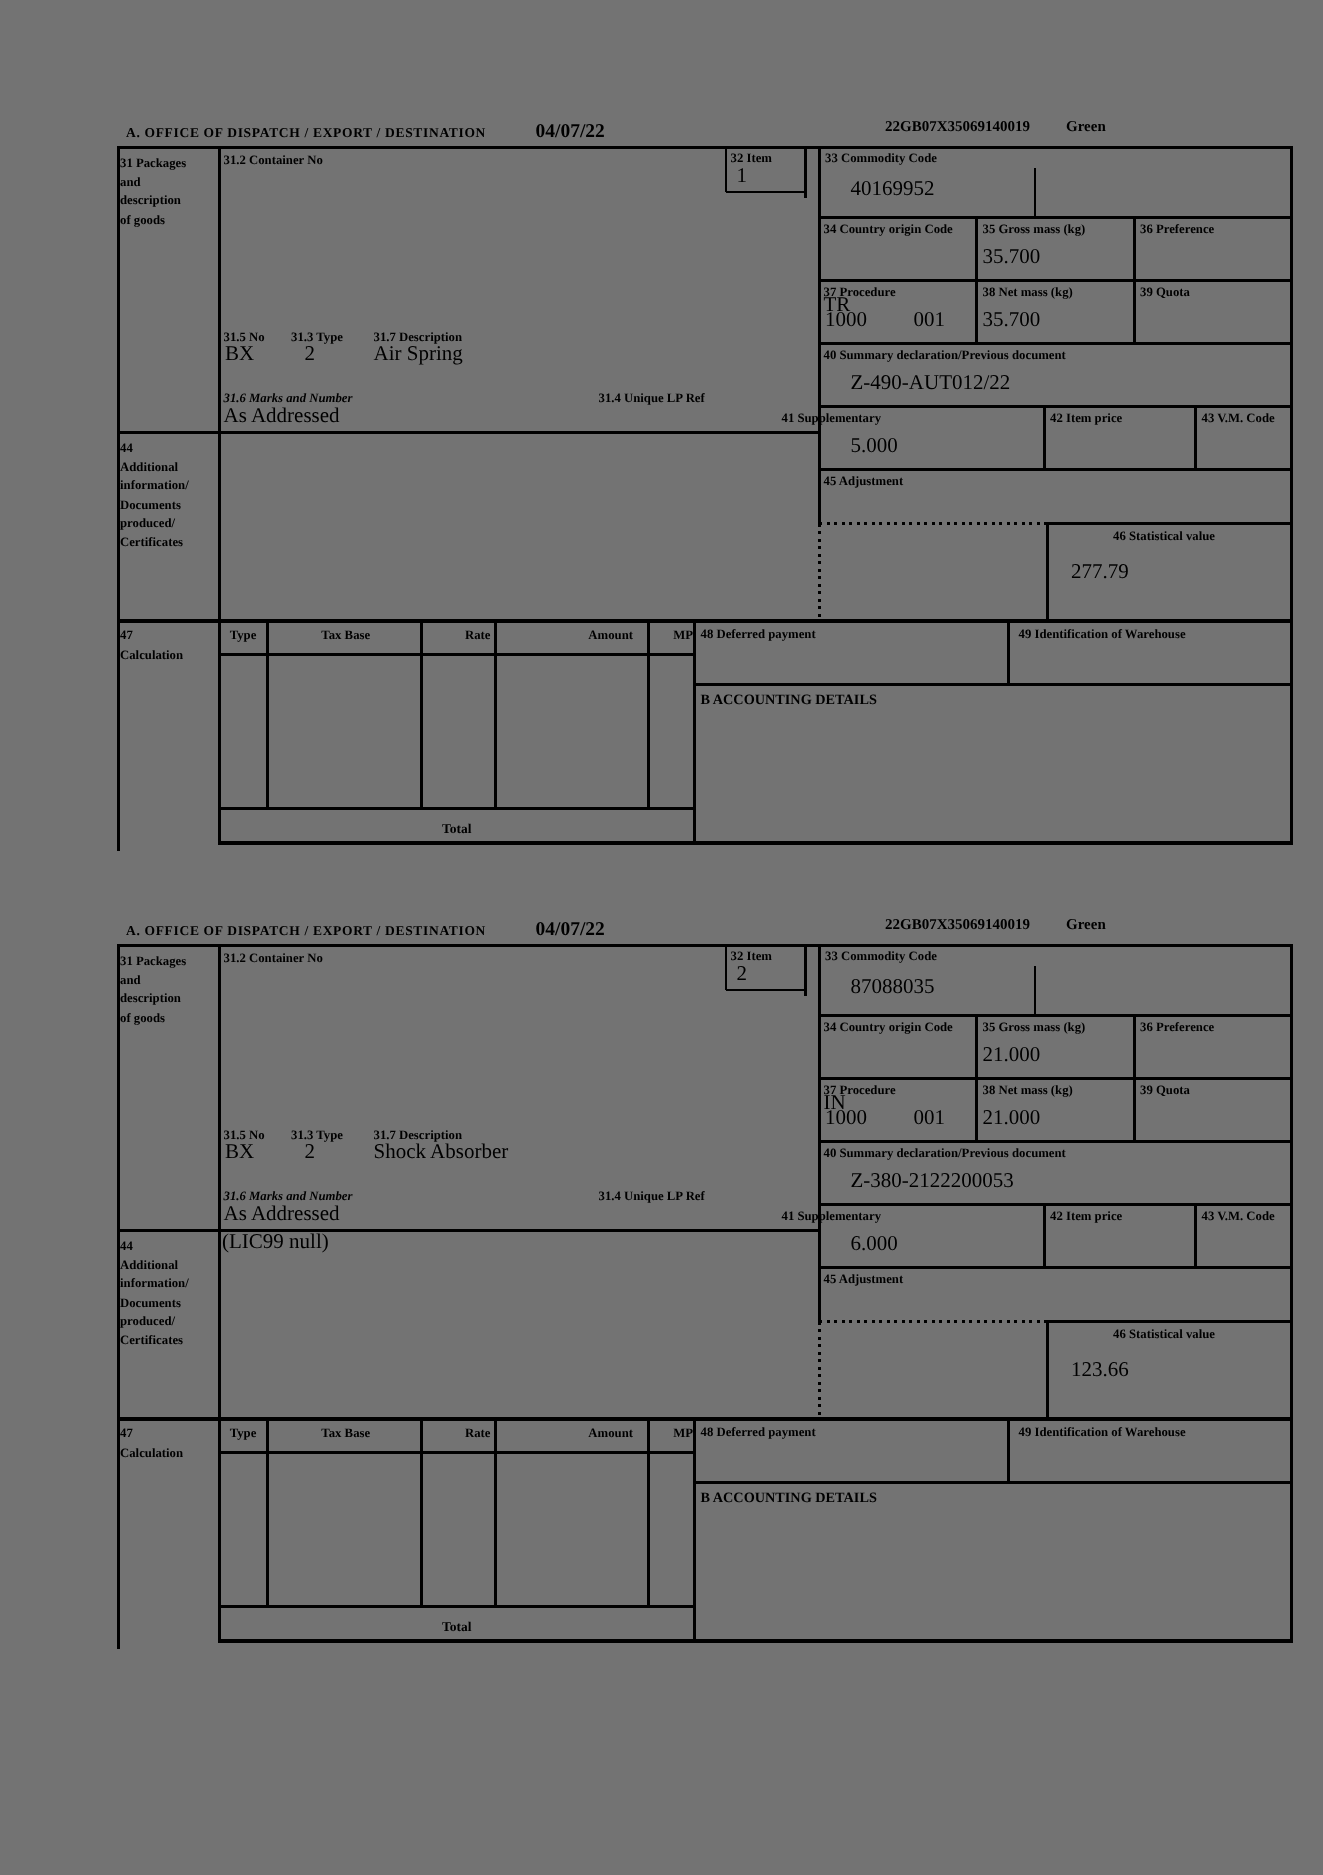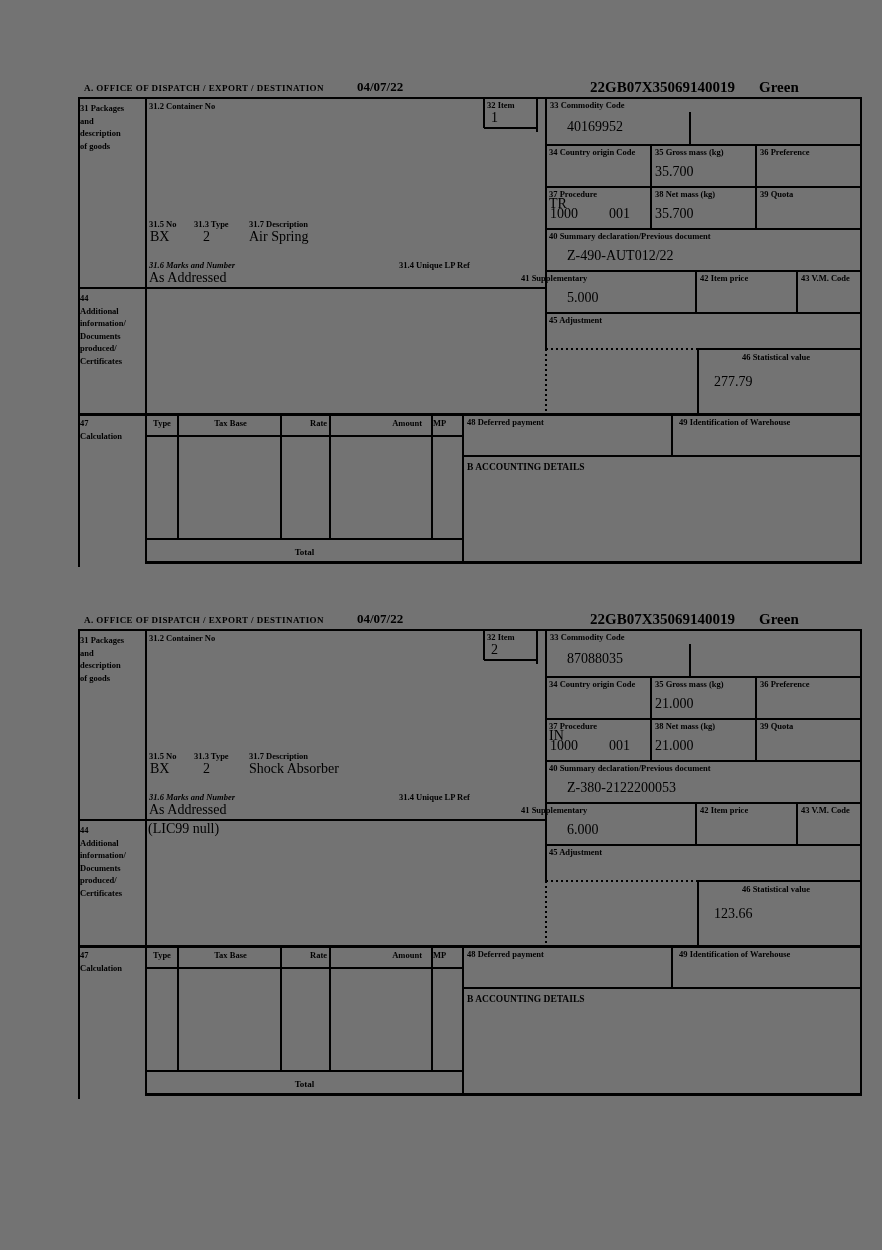--- a/index.html
+++ b/index.html
@@ -3,21 +3,21 @@
 <meta charset="utf-8">
 <style>
   html,body{margin:0;padding:0;background:#fff;}
   .page{position:relative;width:882px;height:1250px;background:#737373;
         font-family:"Liberation Serif",serif;color:#000;overflow:hidden;}
   .block{position:absolute;left:0;width:882px;height:500px;}
   .grid{position:absolute;left:0;top:0;}
   
   .t-office{position:absolute;left:84px;top:2px;font-size:9px;font-weight:bold;letter-spacing:.45px;white-space:nowrap;}
   .t-date{position:absolute;left:357px;top:-2px;font-size:13px;font-weight:bold;white-space:nowrap;}
-  .t-mrn{position:absolute;left:590px;top:-2px;font-size:15px;font-weight:bold;white-space:nowrap;}
+  .t-mrn{position:absolute;left:590px;top:-2px;font-size:10px;font-weight:bold;white-space:nowrap;}
   .t-mrn .routing{margin-left:24px;}
   
   .lbl{position:absolute;font-size:8.5px;font-weight:bold;line-height:10px;white-space:nowrap;}
   .pre{white-space:pre-line;line-height:12.5px;}
   
   .val{position:absolute;font-size:14px;line-height:15px;white-space:nowrap;}
   .l-31{left:80px;top:21px;}
   .l-31-2{left:149px;top:20px;}
   .l-32{left:487px;top:19px;}
   .v-item{left:491px;top:29px;}
@@ -44,21 +44,21 @@
   .l-31-4{left:399px;top:179px;}
   .v-marks{left:149px;top:189px;}
   .l-44{left:80px;top:211px;}
   .v-addinfo{left:148px;top:208px;}
   .l-47{left:80px;top:336px;}
   .th{position:absolute;top:337px;font-size:8.5px;font-weight:bold;}
   .th-type{left:146px;width:32px;text-align:center;}
   .th-taxbase{left:180px;width:101px;text-align:center;}
   .th-rate{left:283px;width:44px;text-align:right;}
   .th-amount{left:332px;width:90px;text-align:right;}
-  .th-mp{left:433px;width:29px;text-align:left;}
+  .th-mp{left:433px;width:29px;text-align:right;}
   .l-48{left:467px;top:336px;}
   .l-49{left:679px;top:336px;}
   .l-b{position:absolute;left:467px;top:381px;font-size:9.5px;font-weight:bold;white-space:nowrap;}
   .t-total{position:absolute;left:146px;top:461px;width:317px;text-align:center;
            font-size:9px;font-weight:bold;padding-top:5px;}
 </style>
 </head>
 <body>
 
 <div class="page">

